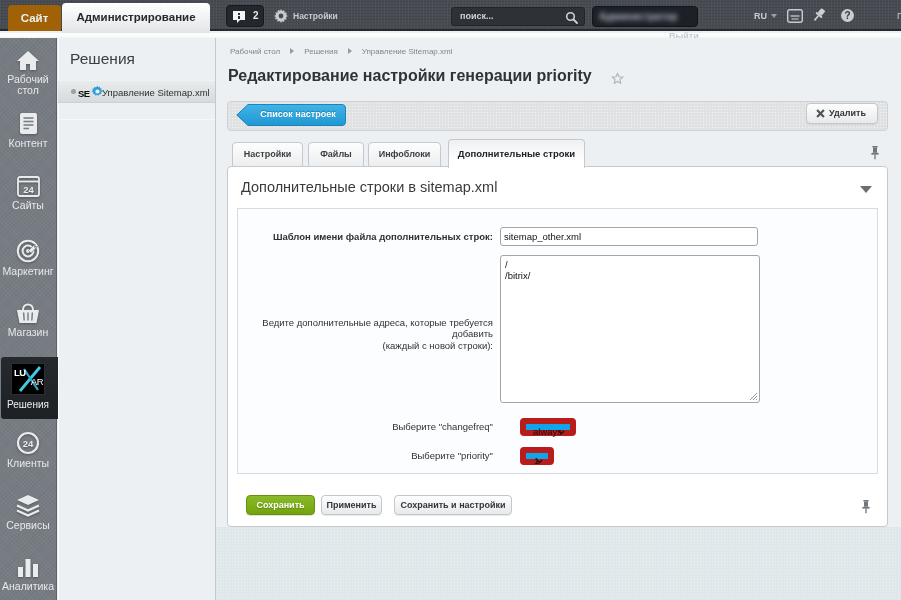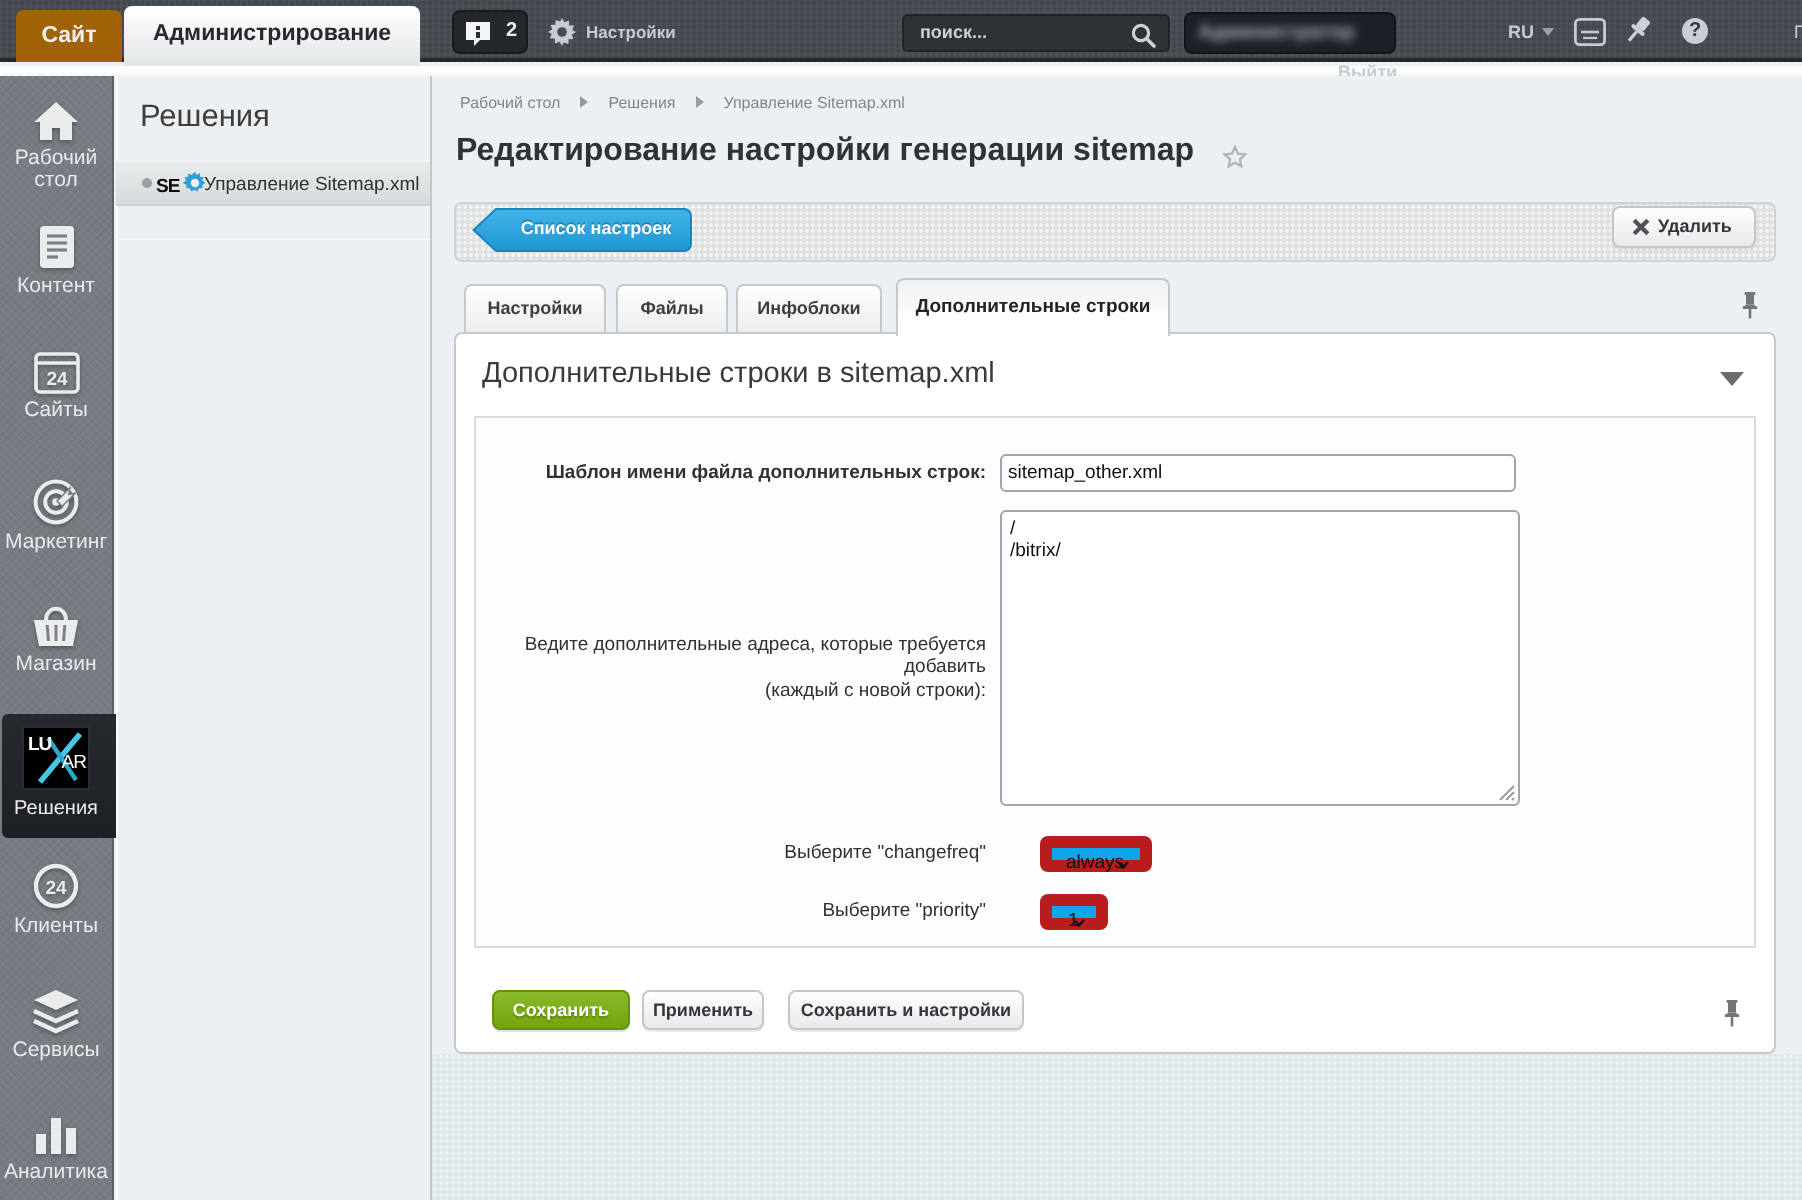--- a/index.html
+++ b/index.html
@@ -220,21 +220,21 @@
       <path fill="#2e9fd8" d="M8 1l1 1.9 2-.9.2 2.1 2.1.2-.9 2L14.5 8l-1.9 1-.1 2.2-2.1.1-.9 2-1.9-1.2-1.9 1.2-.9-2-2.1-.1-.1-2.2L.5 8l2-1.6-.9-2 2.1-.2.2-2.1 2 .9z"></path>
       <circle cx="8" cy="8" r="2.6" fill="#edf0f2"></circle>
     </svg>
   <span class="lbl">Управление Sitemap.xml</span>
 </div>
 <div class="abs" id="p2div"></div>
 
 <div class="abs" id="main"></div>
 <div class="abs" id="bottomarea"></div>
 <div class="abs" id="crumbs">Рабочий стол<span class="sep"></span>Решения<span class="sep"></span>Управление Sitemap.xml</div>
-<div class="abs" id="title">Редактирование настройки генерации sitemap</div>
+<div class="abs" id="title">Редактирование настройки генерации priority</div>
 <svg class="abs" id="star" width="13" height="13" viewBox="0 0 17 16">
     <path d="M8.5 1.5l2 4.3 4.7.5-3.5 3.2.9 4.6-4.1-2.3-4.1 2.3.9-4.6L1.8 6.3l4.7-.5z" fill="none" stroke="#aeb3b6" stroke-width="1.5"></path>
   </svg>
 
 <div class="abs" id="toolbar"></div>
 <div class="abs" id="whitebox"></div>
 <div class="abs" id="bluebtn">
   <svg width="110" height="22" viewBox="0 0 110 22">
       <defs>
         <linearGradient id="bg1" x1="0" y1="0" x2="0" y2="1">

